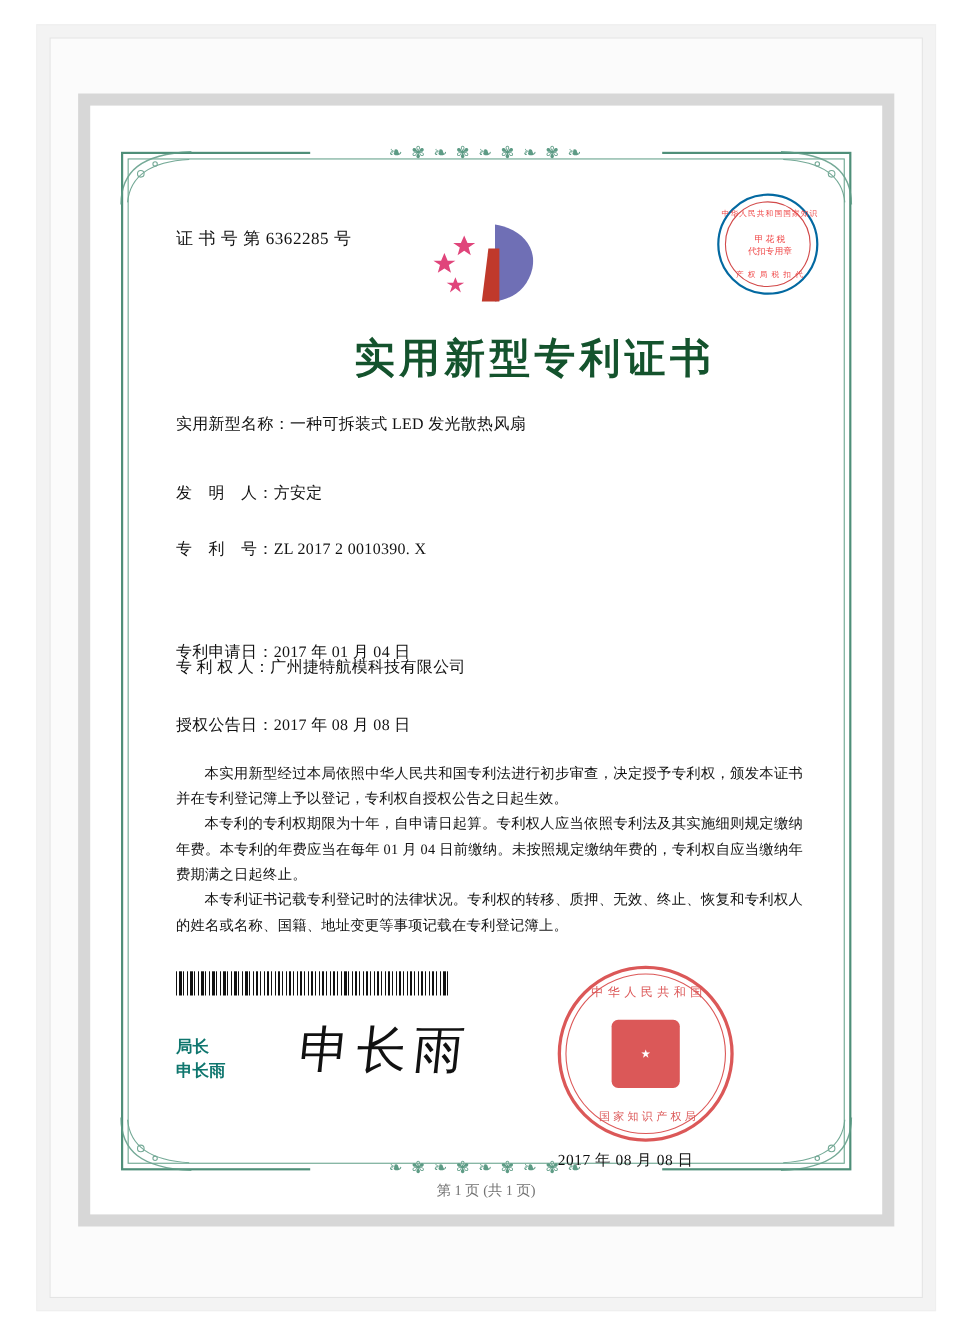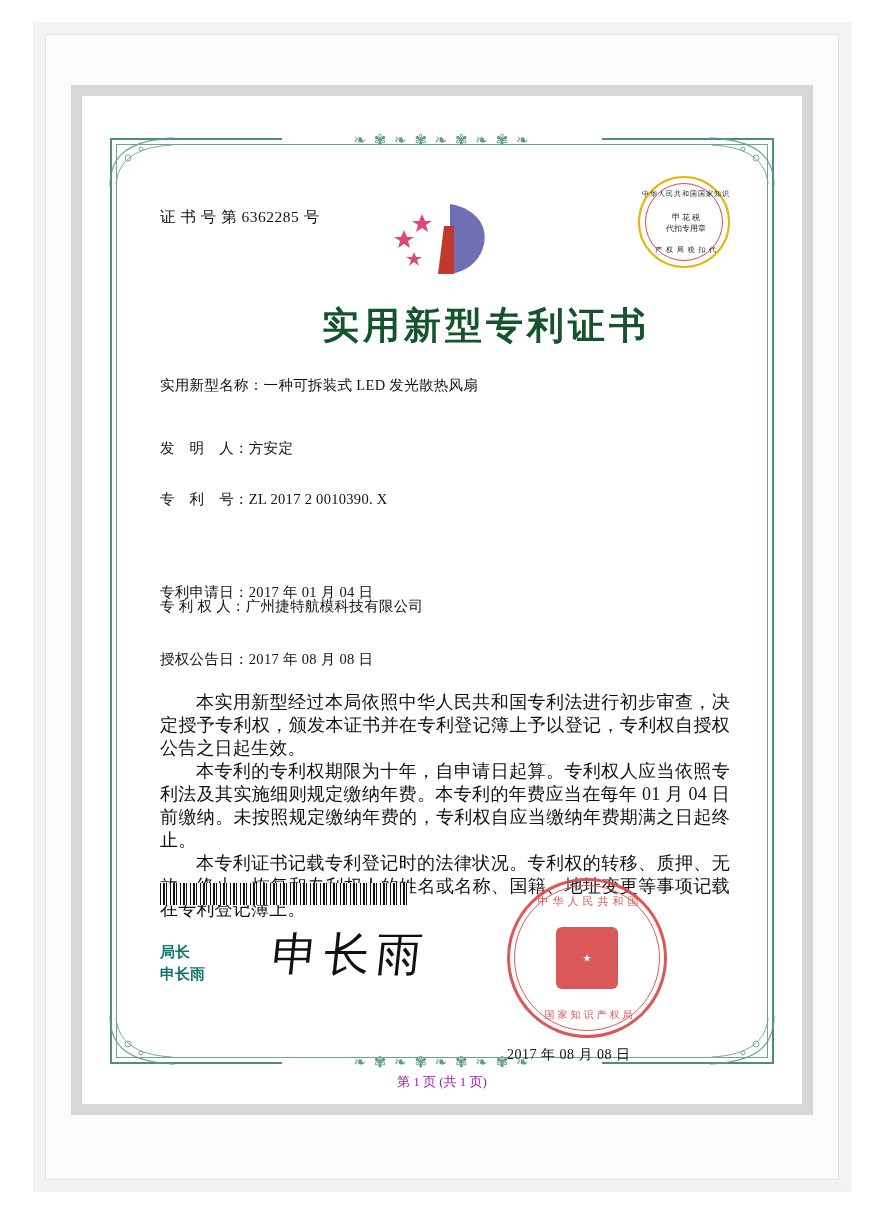--- a/index.html
+++ b/index.html
@@ -120,25 +120,25 @@
     letter-spacing: .5px;
     white-space: nowrap;
   }
   .logo {
     position: absolute;
     left: 310px; top: 100px;
     width: 110px; height: 90px;
   }
   .seal-red {
     position: absolute;
-    left: 556px; top: 80px;
+    left: 570px; top: 80px;
     width: 92px; height: 92px;
     border-radius: 50%;
-    border: 2px solid #eab308;
-    color: #0f172a;
+    border: 2px solid #0369a1;
+    color: #ef4444;
     box-sizing: border-box;
   }
   .seal-red .inner {
     position: absolute;
     left: 5px; top: 5px; right: 5px; bottom: 5px;
     border-radius: 50%;
     border: 1px solid #d24a4a;
   }
   .seal-red .arc-top,
   .seal-red .arc-bottom {
@@ -183,21 +183,21 @@
   .f-inventor { top: 343px; }
   .f-patentno { top: 394px; }
   .f-appdate  { top: 448px; margin-top: 39px; }
   .f-owner    { top: 501px; }
   .f-grantdate{ top: 554px; text-align: center; }
 
   .body-text {
     position: absolute;
     left: 78px; top: 595px;
     width: 570px;
-    font-size: 18px;
+    font-size: 13px;
     line-height: 23px;
     color: #111;
     text-align: justify;
     letter-spacing: .2px;
   }
   .body-text p { margin: 0; text-indent: 2em; }
 
   .barcode {
     position: absolute;
     left: 78px; top: 787px;
@@ -273,21 +273,21 @@
     letter-spacing: .5px;
     white-space: nowrap;
   }
 
   .page-footer {
     position: absolute;
     left: 0; top: 977px;
     width: 720px;
     text-align: center;
     font-size: 13px;
-    color: #a21caf;
+    color: #737373;
   }
 
   .star { fill: #e0457b; }
   .blue-shape { fill: #6f6fb5; }
   .red-shape { fill: #c0392b; }
 </style>
 </head>
 <body>
 
 <div class="page">

